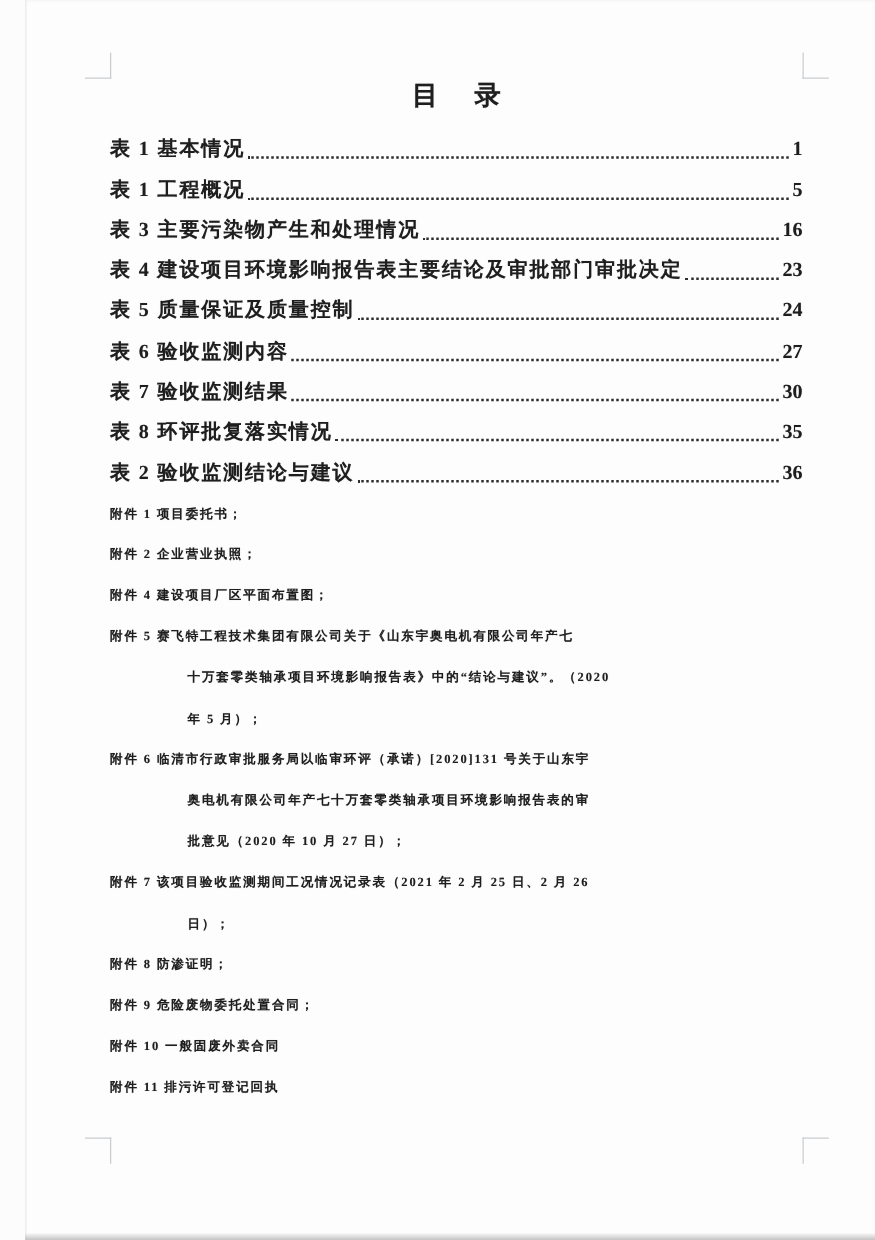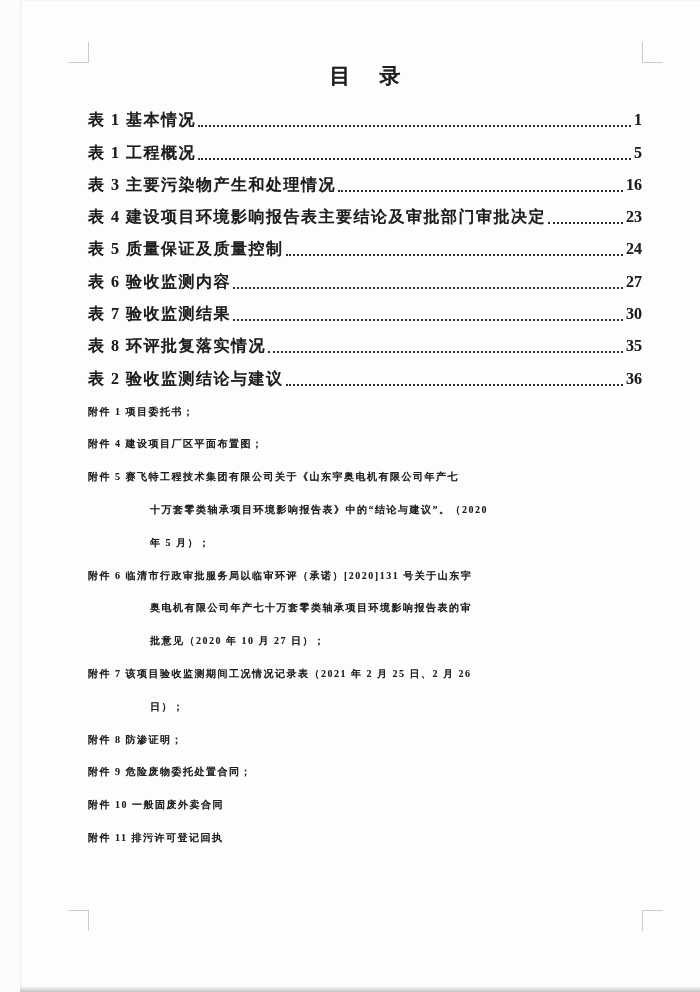--- a/index.html
+++ b/index.html
@@ -167,20 +167,23 @@
     <span class="toc-leader"></span>
     <span class="toc-page">36</span>
   </div>
 </div>
 
     <div class="attachments">
   <div class="att-item">
           <div class="att-line">附件 1 项目委托书；</div>
         </div>
 
+  <div class="att-item">
+          <div class="att-line">附件 2 企业营业执照；</div>
+        </div>
 
 
   <div class="att-item">
           <div class="att-line">附件 4 建设项目厂区平面布置图；</div>
         </div>
 
   <div class="att-item">
           <div class="att-line">附件 5 赛飞特工程技术集团有限公司关于《山东宇奥电机有限公司年产七</div>
           <div class="att-line cont">十万套零类轴承项目环境影响报告表》中的“结论与建议”。（2020</div>
           <div class="att-line cont">年 5 月）；</div>

